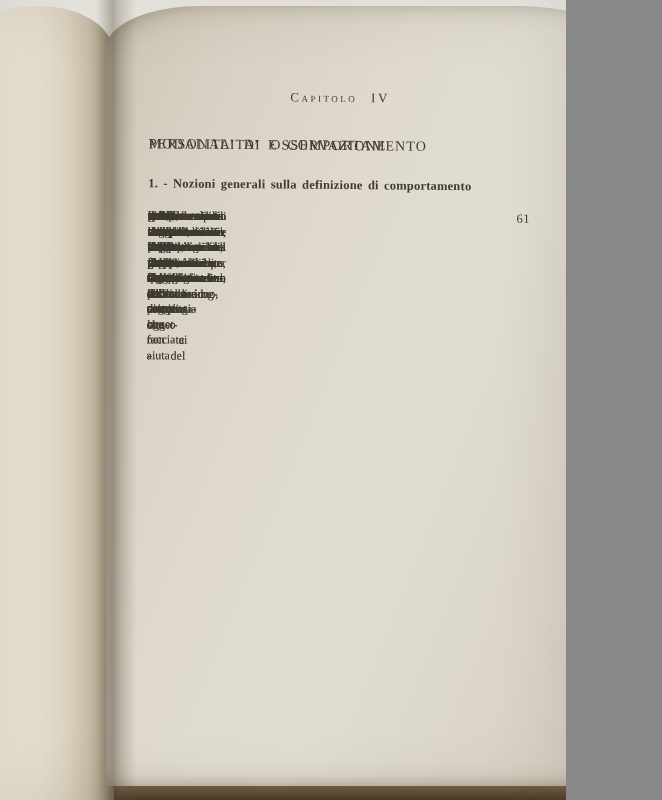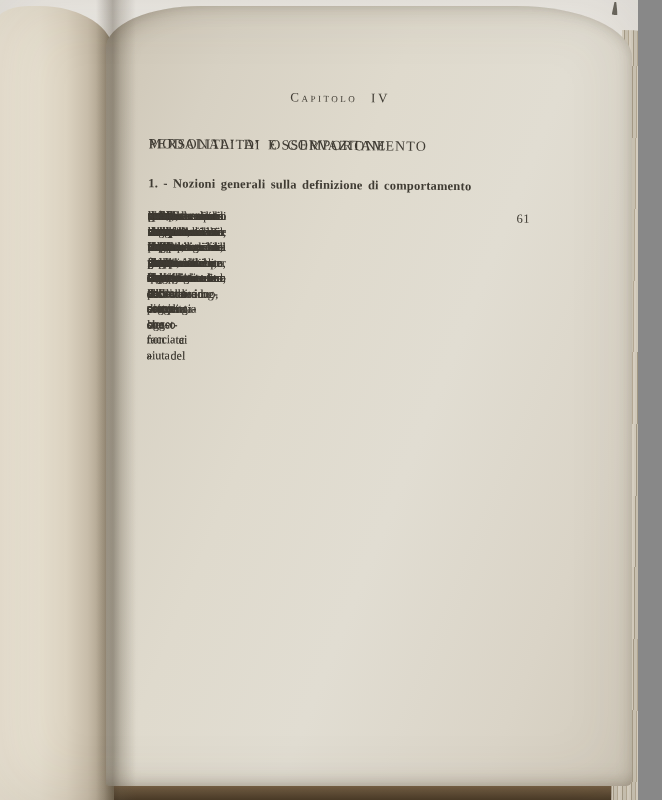--- a/index.html
+++ b/index.html
@@ -1,17 +1,17 @@
 <!DOCTYPE html>
 <html style="--color-paper: #dcd6c9; --color-ink: #3f3b33; --color-cover: #b1977a; --color-wall: #e9e6e0;"><head>
 <meta charset="utf-8">
 <style>
   html,body { margin:0; padding:0; background:#888; }
   .photo {
-    position:relative; width:638px; height:800px; overflow:hidden;
+    position:relative; width:566px; height:800px; overflow:hidden;
     background: linear-gradient(180deg, #edebe6 0%, #e9e6e0 6%, #e6e3dc 100%);
     font-family: "Liberation Serif", "DejaVu Serif", serif;
   }
   .photo * { position:absolute; box-sizing:border-box; }
 
   
   .hook { left:612px; top:2px; width:6px; height:13px; z-index:1;
     background:#6a675e; clip-path: polygon(35% 0, 65% 0, 100% 100%, 0 100%);
     transform: rotate(3deg); }
 

